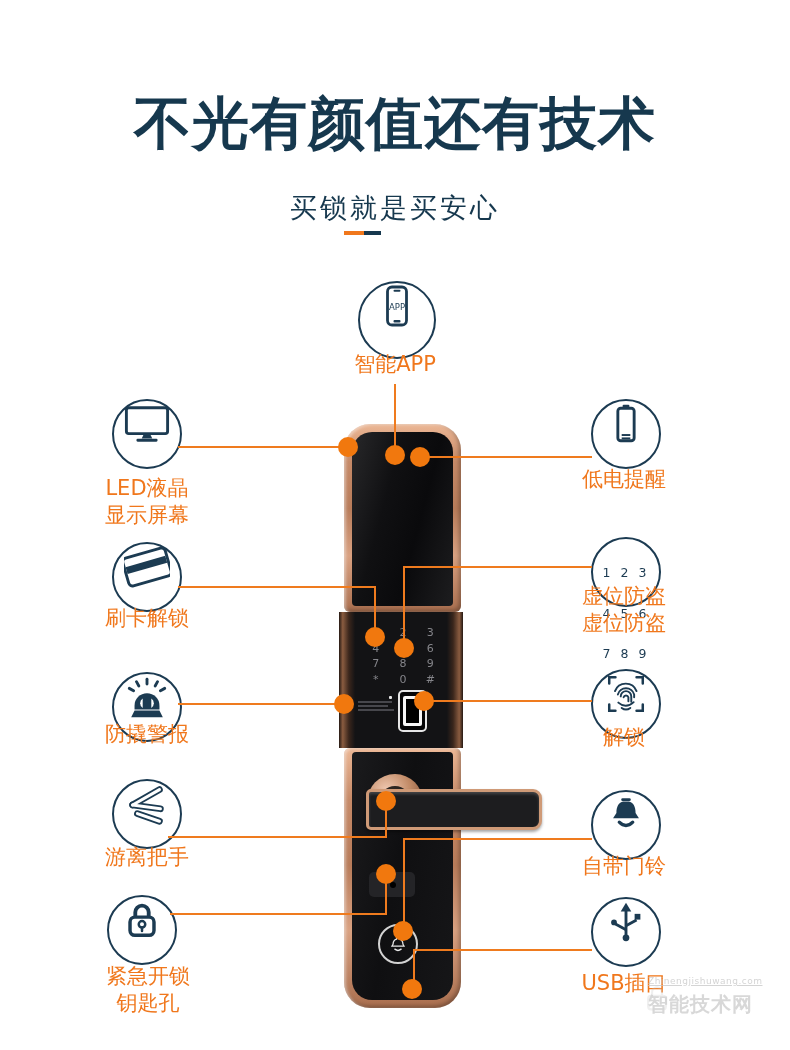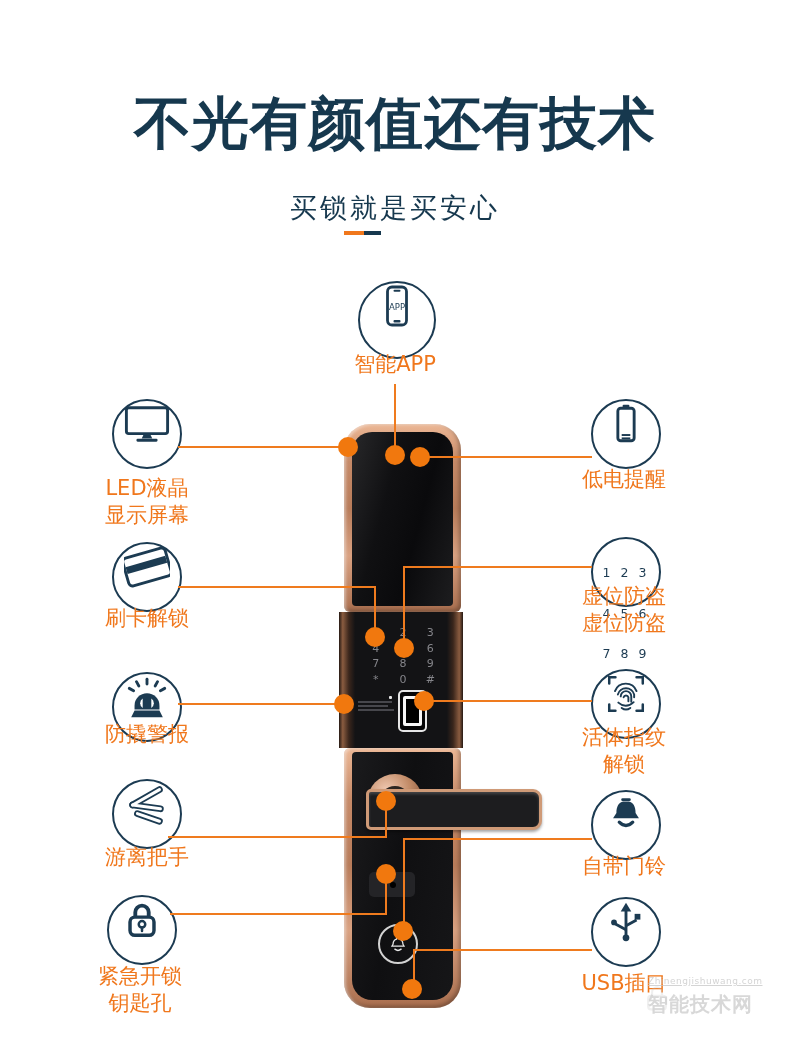--- a/index.html
+++ b/index.html
@@ -197,21 +197,21 @@
 <div class="abs dot" style="left:376px;top:791px;"></div>
 
 <div class="abs fcircle" style="left:107px;top:895px;">
   <svg width="46" height="46" viewBox="0 0 48 48">
     <path d="M17 21 v-5 a7 7 0 0 1 14 0 v5" fill="none" stroke="#1c3b52" stroke-width="4"></path>
     <rect x="11.5" y="21" width="25" height="19" rx="5" fill="none" stroke="#1c3b52" stroke-width="3.6"></rect>
     <circle cx="24" cy="28.5" r="3.4" fill="none" stroke="#1c3b52" stroke-width="2.6"></circle>
     <line x1="24" y1="31.8" x2="24" y2="35.5" stroke="#1c3b52" stroke-width="2.6" stroke-linecap="round"></line>
   </svg>
 </div>
-<div class="abs flabel" style="left:55px;top:963px;">
+<div class="abs flabel" style="left:63px;top:963px;">
   <div>紧急开锁</div>
   <div>钥匙孔</div>
 </div>
 <div class="abs hline" style="left:170px;top:913px;width:217px;"></div>
 <div class="abs vline" style="left:385px;top:875px;height:40px;"></div>
 <div class="abs dot" style="left:376px;top:864px;"></div>
 
 <div class="abs fcircle" style="left:591px;top:399px;">
   <svg width="46" height="46" viewBox="0 0 48 48">
     <rect x="20.5" y="4" width="7" height="3.5" rx="1" fill="#1c3b52"></rect>
@@ -254,21 +254,20 @@
       <path d="M12.5 21 a12 12 0 0 1 22.5 0"></path>
       <path d="M15.5 24.5 a8.8 8.8 0 0 1 17 0 l0 3"></path>
       <path d="M18.5 26.5 a5.5 5.5 0 0 1 11 0 l0 5.5"></path>
       <path d="M21.5 27.5 a2.6 2.6 0 0 1 5 0 l0 4"></path>
       <path d="M16 33 q8 7 16 -0.5"></path>
       <path d="M19.5 38.5 q4.5 3.5 9 0"></path>
     </g>
   </svg>
 </div>
 <div class="abs flabel" style="left:539px;top:724px;">
-  <div>活体指纹</div>
   <div>解锁</div>
 </div>
 <div class="abs hline" style="left:425px;top:700px;width:167px;"></div>
 <div class="abs dot" style="left:414px;top:691px;"></div>
 
 <div class="abs fcircle" style="left:591px;top:790px;">
   <svg width="46" height="46" viewBox="0 0 48 48">
     <rect x="19" y="6.5" width="10" height="3" rx="1.5" fill="#1c3b52"></rect>
     <path d="M21 10 h6 c4.5 1 7 5 7 12 l3.5 5.5 H10.5 L14 22 c0 -7 2.5 -11 7 -12 z" fill="#1c3b52"></path>
     <path d="M17 31.5 q7 7 14 0" fill="none" stroke="#1c3b52" stroke-width="3.5" stroke-linecap="round"></path>

